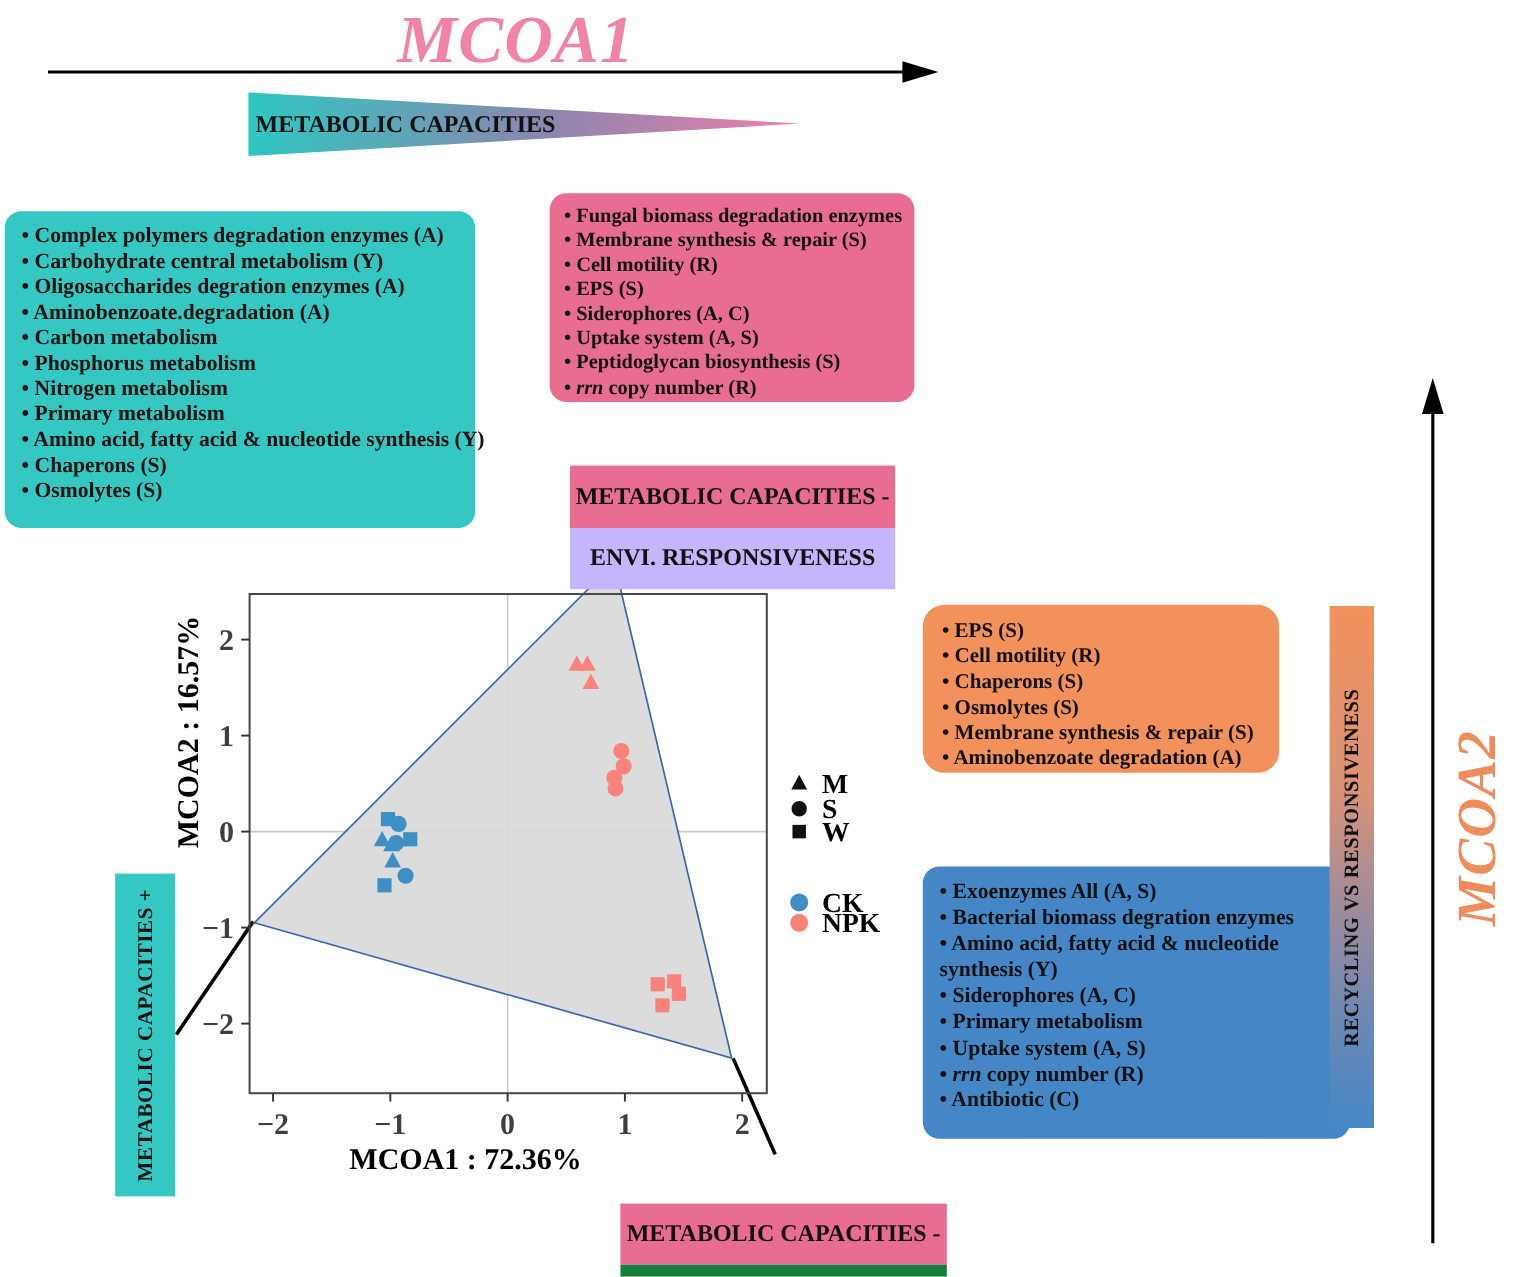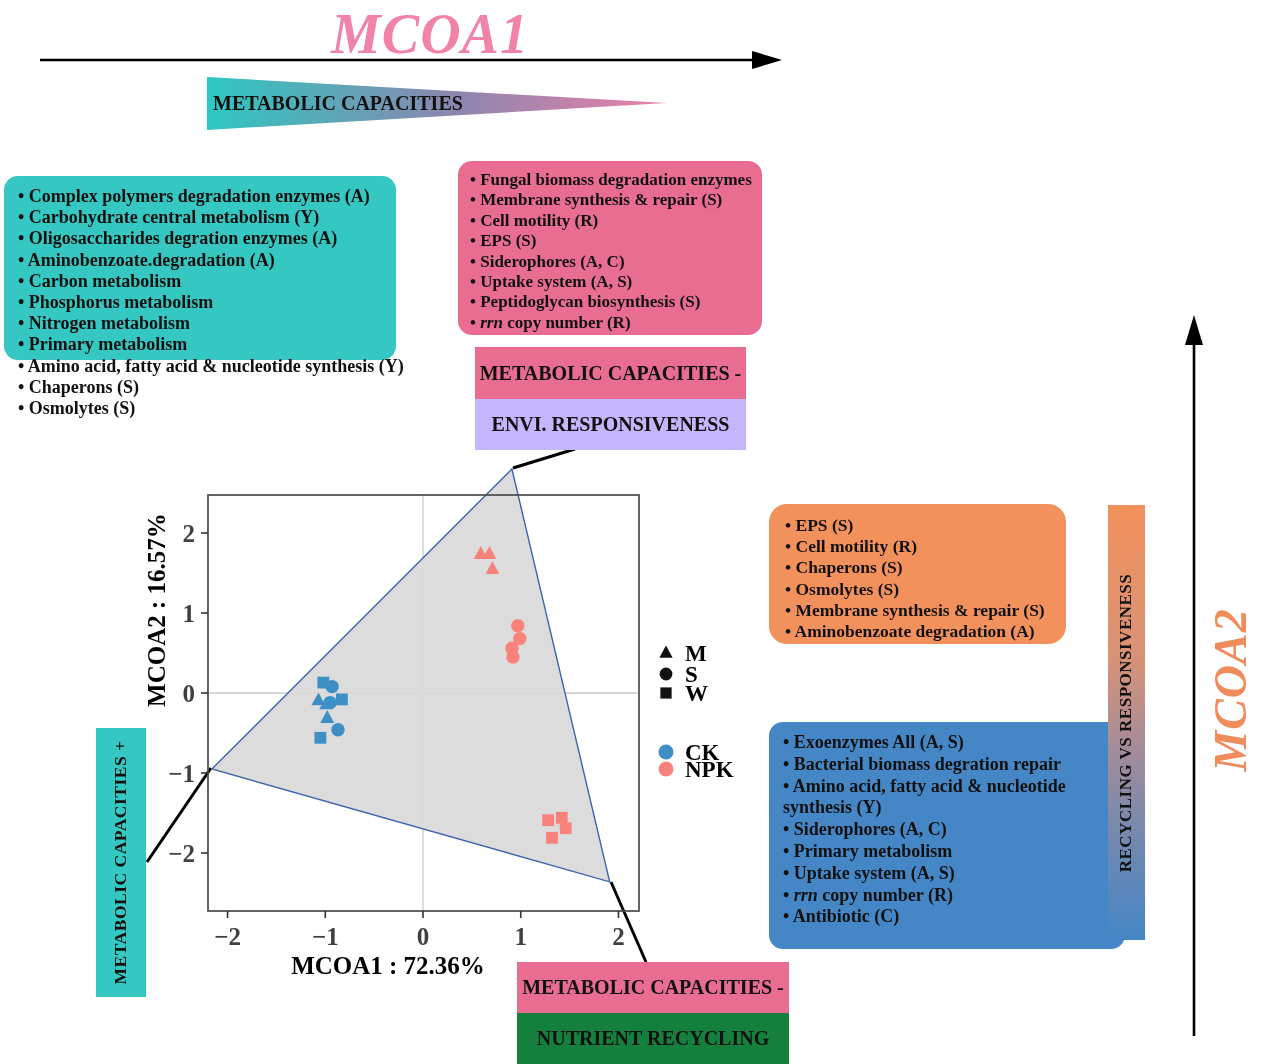--- a/index.html
+++ b/index.html
@@ -17,27 +17,27 @@
   .mcoa2-title{
     left:1135px;top:595px;width:190px;height:190px;
     display:flex;align-items:center;justify-content:center;
     transform:rotate(-90deg);transform-origin:center;
     font-size:46px;font-weight:bold;font-style:italic;letter-spacing:1px;white-space:nowrap;
   }
   
   .listbox{border-radius:14px;color:#111;font-weight:bold;box-sizing:border-box;}
   .listbox .li{white-space:nowrap;}
   .listbox.wrap .li{white-space:normal;}
-  .teal-list{left:4px;top:176px;width:392px;height:184px;padding:10px 10px 8px 14px;font-size:18px;line-height:21.2px;}
+  .teal-list{left:4px;top:176px;width:392px;height:264px;padding:10px 10px 8px 14px;font-size:18px;line-height:21.2px;}
   .pink-list{left:458px;top:161px;width:304px;height:174px;padding:9px 24px 6px 12px;font-size:17px;line-height:20.4px;}
   .orange-list{left:769px;top:504px;width:297px;height:140px;padding:11px 8px 8px 16px;font-size:17.5px;line-height:21.2px;border-radius:18px;}
   .blue-list{left:769px;top:722px;width:356px;height:227px;padding:10px 8px 8px 14px;font-size:18px;line-height:21.8px;border-radius:14px;}
   
   .pairbox{display:flex;align-items:center;justify-content:center;
-    color:#111;font-weight:bold;font-size:20px;text-align:center;white-space:nowrap;}
+    color:#111;font-weight:bold;font-size:20px;text-align:center;white-space:nowrap;margin-top:41px;}
   .tp-pink{left:475px;top:347px;width:271px;height:52px;}
   .tp-orange{left:475px;top:399px;width:271px;height:51px;}
   .bp-pink{left:517px;top:962px;width:272px;height:51px;}
   .bp-blue{left:517px;top:1013px;width:272px;height:51px;}
   
   .vert-teal{
     left:96px;top:728px;width:50px;height:269px;
     display:flex;align-items:center;justify-content:center;
   }
   .vert-teal .vtext{
@@ -185,21 +185,21 @@
   <div class="abs listbox orange-list" id="box-orange" style="background: rgb(242, 145, 91);">
       <div class="li">• EPS (S)</div>
       <div class="li">• Cell motility (R)</div>
       <div class="li">• Chaperons (S)</div>
       <div class="li">• Osmolytes (S)</div>
       <div class="li">• Membrane synthesis &amp; repair (S)</div>
       <div class="li">• Aminobenzoate degradation (A)</div>
     </div>
   <div class="abs listbox blue-list wrap" id="box-blue" style="background: rgb(69, 135, 198);">
       <div class="li">• Exoenzymes All (A, S)</div>
-      <div class="li">• Bacterial biomass degration repair</div>
+      <div class="li">• Bacterial biomass degration enzymes</div>
       <div class="li">• Amino acid, fatty acid &amp; nucleotide synthesis (Y)</div>
       <div class="li">• Siderophores (A, C)</div>
       <div class="li">• Primary metabolism</div>
       <div class="li">• Uptake system (A, S)</div>
       <div class="li">• <i>rrn</i> copy number (R)</div>
       <div class="li">• Antibiotic (C)</div>
     </div>
 
   <div class="abs pairbox tp-pink" id="tp-pink" style="background: rgb(232, 109, 144);">METABOLIC CAPACITIES -</div>
   <div class="abs pairbox tp-orange" id="tp-orange" style="background: #c4b5fd;">ENVI. RESPONSIVENESS</div>

